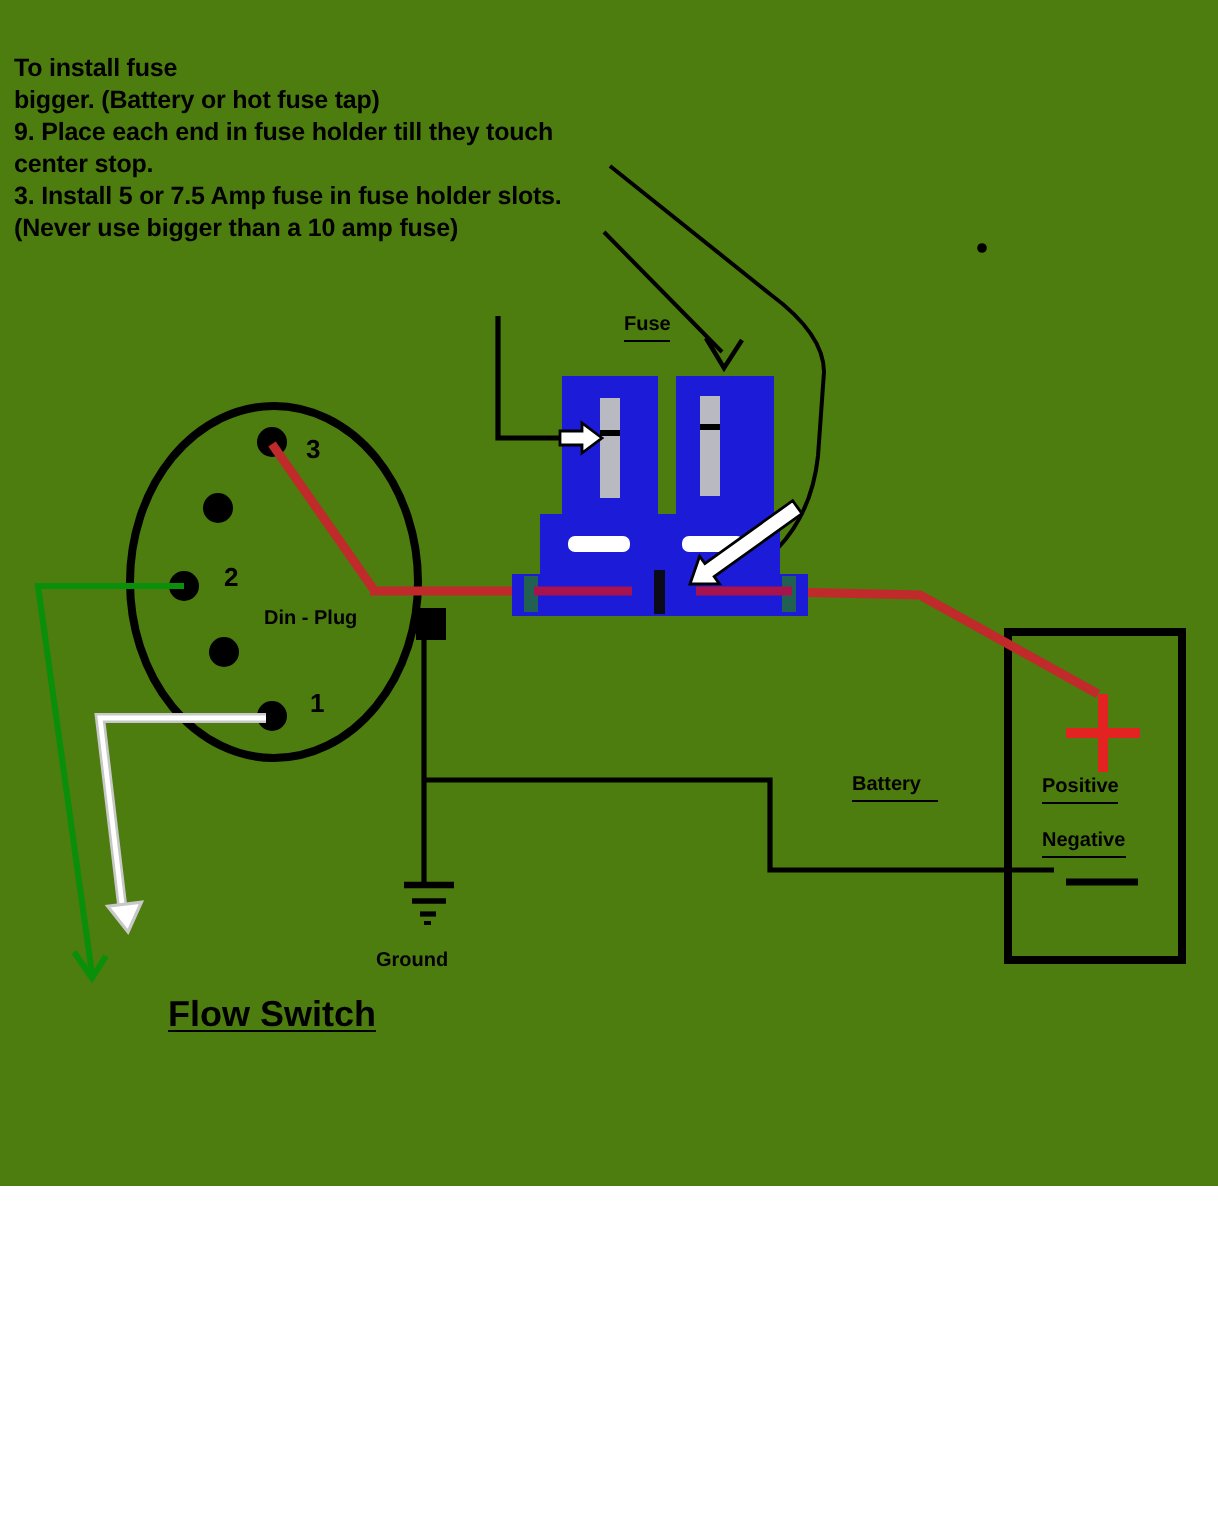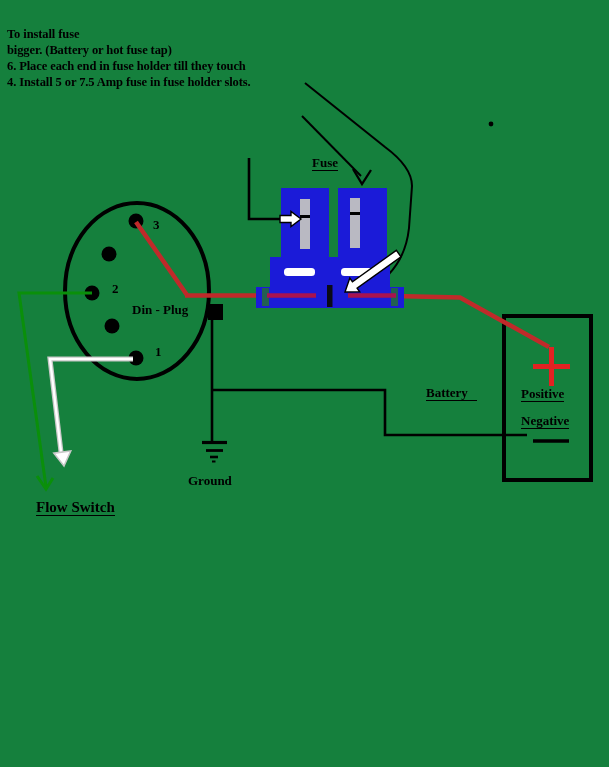--- a/index.html
+++ b/index.html
@@ -1,32 +1,32 @@
 <!DOCTYPE html>
 <html><head>
 <meta charset="utf-8">
 <style>
   html,body{margin:0;padding:0;background:#ffffff;}
   .canvas{
-    position:relative;width:609px;height:767px;background:#15803d;
-    font-family:Liberation Serif, serif;overflow:hidden;color:#000;
+    position:relative;width:609px;height:593px;background:#4d7c0f;
+    font-family:Liberation Sans, sans-serif;overflow:hidden;color:#000;
   }
   .canvas svg{position:absolute;left:0;top:0;}
   .instr{
     position:absolute;left:7px;top:26px;
     font-weight:bold;font-size:12.5px;letter-spacing:-0.1px;white-space:nowrap;
   }
   .instr div{height:16px;line-height:16px;}
   .lbl{
-    position:absolute;font-weight:bold;font-size:13px;line-height:15px;
+    position:absolute;font-weight:bold;font-size:10px;line-height:15px;
     white-space:nowrap;
   }
   .und{border-bottom:1.7px solid #000;padding-bottom:0px;}
   .battery-pad{padding-right:9px;}
-  .flow{font-size:15px;}
+  .flow{font-size:18px;margin-left:48px;}
   .pin{font-size:13px;}
 </style>
 </head>
 <body>
 
 <div class="canvas">
 
   <svg width="609" height="767" viewBox="0 0 609 767">
 
     <path d="M305,83 L385,147 Q412,167 412,186 L409,228 Q406,256 389,274" fill="none" stroke="#000" stroke-width="2"></path>
@@ -113,22 +113,24 @@
     <g transform="translate(345,292) rotate(144.4)">
       <polygon points="0,0 -12,-8.5 -12,-4 -66,-4 -66,4 -12,4 -12,8.5" fill="#ffffff" stroke="#000" stroke-width="1.4"></polygon>
     </g>
 
     <circle cx="491" cy="124" r="2.4" fill="#000"></circle>
   </svg>
 
   <div class="instr">
     <div>To install fuse</div>
     <div>bigger. (Battery or hot fuse tap)</div>
-    <div>6. Place each end in fuse holder till they touch</div>
-    <div>4. Install 5 or 7.5 Amp fuse in fuse holder slots.</div>
+    <div>9. Place each end in fuse holder till they touch</div>
+    <div>center stop.</div>
+    <div>3. Install 5 or 7.5 Amp fuse in fuse holder slots.</div>
+    <div>(Never use bigger than a 10 amp fuse)</div>
   </div>
 
   <div class="lbl und" style="left:312px;top:155px;">Fuse</div>
 
   <div class="lbl" style="left:132px;top:302px;">Din - Plug</div>
 
   <div class="lbl pin" style="left:153px;top:217px;">3</div>
   <div class="lbl pin" style="left:112px;top:281px;">2</div>
   <div class="lbl pin" style="left:155px;top:344px;">1</div>
 

